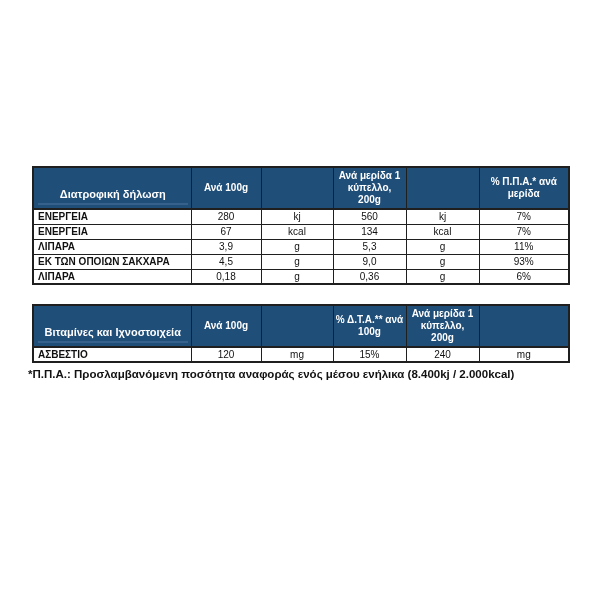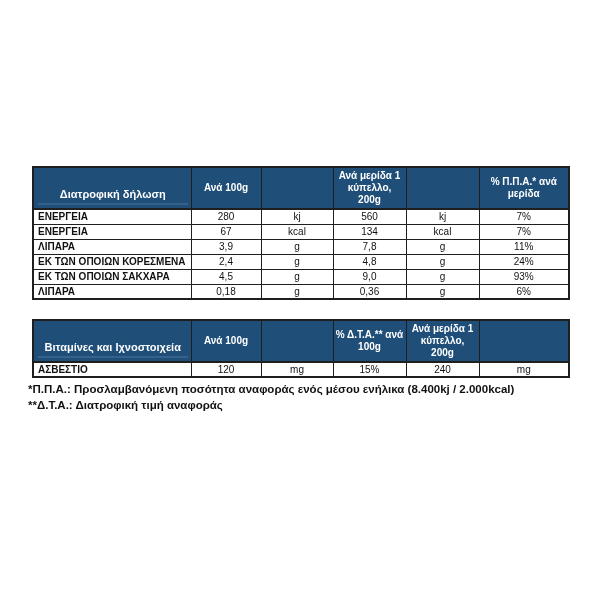--- a/index.html
+++ b/index.html
@@ -114,31 +114,23 @@
         <td>67</td>
         <td>kcal</td>
         <td>134</td>
         <td>kcal</td>
         <td>7%</td>
       </tr>
       <tr>
         <td class="lbl">ΛΙΠΑΡΑ</td>
         <td>3,9</td>
         <td>g</td>
-        <td>7,8</td>
+        <td>5,3</td>
         <td>g</td>
         <td>11%</td>
-      </tr>
-      <tr>
-        <td class="lbl">ΕΚ ΤΩΝ ΟΠΟΙΩΝ ΚΟΡΕΣΜΕΝΑ</td>
-        <td>2,4</td>
-        <td>g</td>
-        <td>4,8</td>
-        <td>g</td>
-        <td>24%</td>
       </tr>
       <tr>
         <td class="lbl">ΕΚ ΤΩΝ ΟΠΟΙΩΝ ΣΑΚΧΑΡΑ</td>
         <td>4,5</td>
         <td>g</td>
         <td>9,0</td>
         <td>g</td>
         <td>93%</td>
       </tr>
       <tr>
@@ -180,16 +172,15 @@
         <td>mg</td>
         <td>15%</td>
         <td>240</td>
         <td>mg</td>
       </tr>
     </tbody>
   </table>
 
   <div class="footnotes">
     <p>*Π.Π.Α.: Προσλαμβανόμενη ποσότητα αναφοράς ενός μέσου ενήλικα (8.400kj / 2.000kcal)</p>
-    <p>**Δ.Τ.Α.: Διατροφική τιμή αναφοράς</p>
   </div>
 
 </div>
 
 </body></html>

